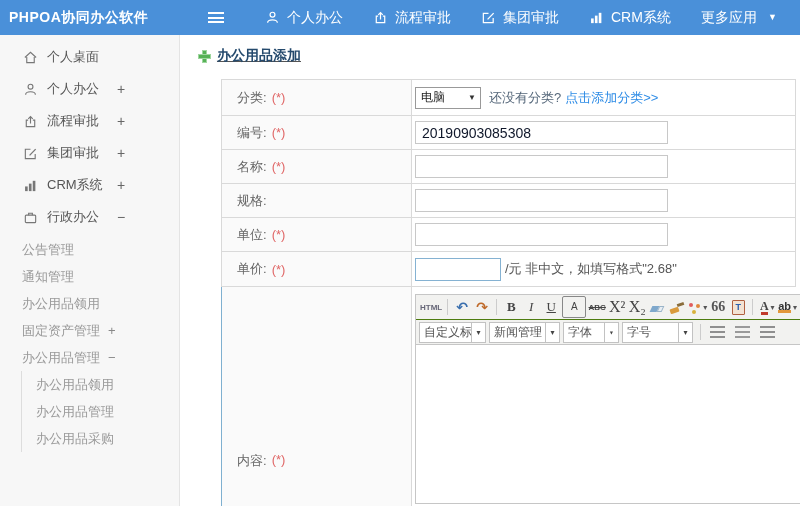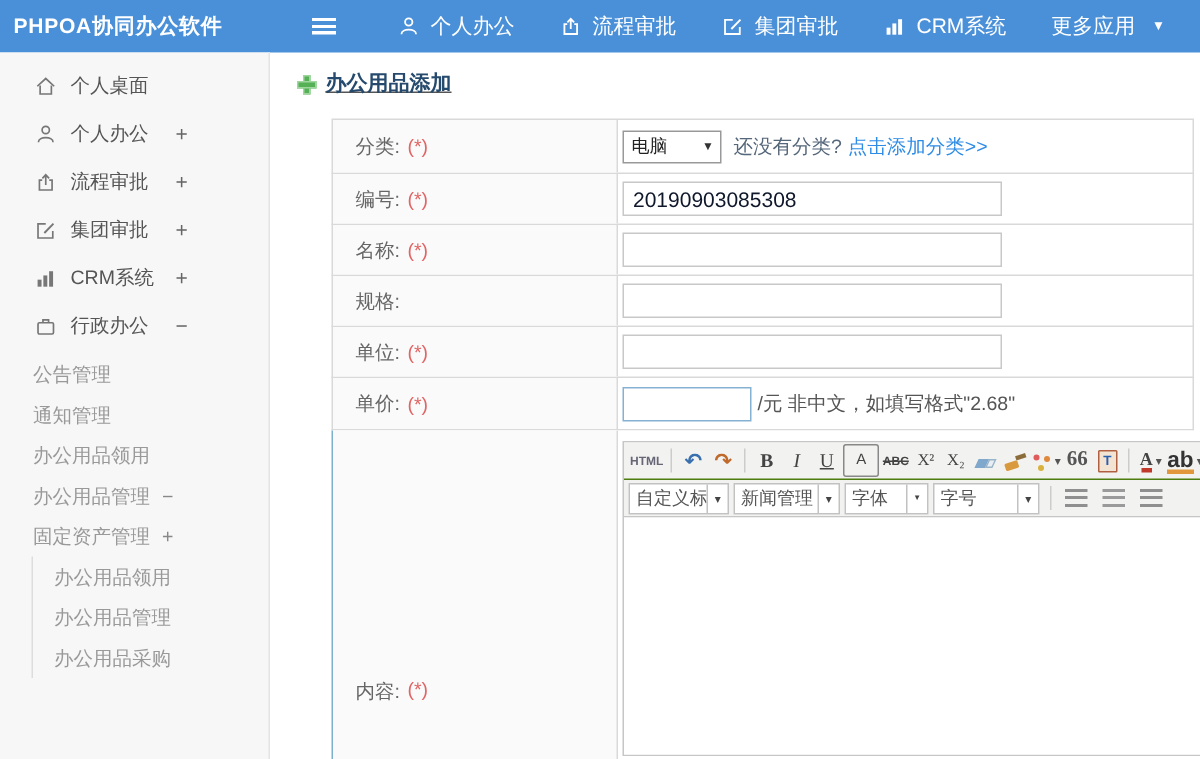--- a/index.html
+++ b/index.html
@@ -66,37 +66,37 @@
       margin:0 1px;border-radius:2px;color:#444;cursor:pointer;font-size:12px;white-space:nowrap;}
   .sep{width:1px;height:16px;background:#ccc;margin:0 4px;}
   .b-html{font-size:8px;font-weight:bold;color:#667;letter-spacing:0;}
   .b-undo{color:#3a6fae;font-size:14px;font-weight:bold;}
   .b-redo{color:#bf6a2a;font-size:14px;font-weight:bold;}
   .b-bold{font-family:"Liberation Serif","DejaVu Serif",serif;font-weight:bold;font-size:13px;}
   .b-italic{font-family:"Liberation Serif","DejaVu Serif",serif;font-style:italic;font-size:13px;}
   .b-under{font-family:"Liberation Serif","DejaVu Serif",serif;text-decoration:underline;font-size:13px;}
   .b-fontborder{font-size:10px;border:1px solid #888;padding:0 2px;line-height:12px;}
   .b-strike{font-size:8px;font-weight:bold;text-decoration:line-through;}
-  .b-supsub{font-size:11px;font-family:"Liberation Serif","DejaVu Serif",serif;}
+  .b-supsub{font-size:16px;font-family:"Liberation Serif","DejaVu Serif",serif;}
   .b-quote{font-family:"Liberation Serif","DejaVu Serif",serif;font-weight:bold;font-size:14px;color:#555;}
   .b-caret{font-size:8px;color:#555;margin-left:2px;}
   .eraser-icon{width:14px;height:13px;position:relative;}
   .eraser-icon::before{content:"";position:absolute;left:1px;top:5px;width:8px;height:6px;background:#7fa8cc;transform:skewX(-25deg);}
   .eraser-icon::after{content:"";position:absolute;left:8px;top:5px;width:5px;height:6px;background:#e8eef4;border:1px solid #9ab4c8;box-sizing:border-box;transform:skewX(-25deg);}
   .brush-icon{width:14px;height:13px;position:relative;}
   .brush-icon::before{content:"";position:absolute;left:0;top:7px;width:9px;height:5px;background:#d99a3d;border-radius:1px;transform:rotate(-18deg);}
   .brush-icon::after{content:"";position:absolute;right:0;top:2px;width:7px;height:3px;background:#8a6d3b;transform:rotate(-18deg);}
   .sparkle-icon{width:13px;height:13px;position:relative;}
   .sparkle-icon::before{content:"";position:absolute;width:4px;height:4px;border-radius:50%;background:#e05c5c;left:1px;top:2px;
       box-shadow:7px 1px 0 #e0883c,3px 7px 0 #d8b23c;}
   .paste-icon{width:11px;height:13px;border:1px solid #b06040;background:#f3e3d3;position:relative;border-radius:1px;}
   .paste-icon::after{content:"T";position:absolute;left:0;right:0;top:1px;text-align:center;font-size:9px;font-weight:bold;color:#2a5fae;}
   .b-fontcolor{position:relative;font-family:"Liberation Serif","DejaVu Serif",serif;font-size:12px;font-weight:bold;padding-bottom:2px;}
   .b-fontcolor::after{content:"";position:absolute;left:1px;right:1px;bottom:1px;height:3px;background:#c0392b;}
-  .b-highlight{position:relative;font-size:15px;font-weight:bold;color:#333;padding-bottom:2px;}
+  .b-highlight{position:relative;font-size:11px;font-weight:bold;color:#333;padding-bottom:2px;}
   .b-highlight::after{content:"";position:absolute;left:0;right:0;bottom:1px;height:3px;background:#e2973c;}
   .tselect{height:21px;box-sizing:border-box;border:1px solid #c2c2c2;background:#fff;display:inline-flex;align-items:center;
       font-size:12px;color:#555;margin-right:3px;cursor:pointer;}
   .tselect .lab{padding:0 4px;flex:1;white-space:nowrap;overflow:hidden;}
   .tselect .cbox{width:13px;align-self:stretch;border-left:1px solid #c2c2c2;display:flex;align-items:center;justify-content:center;font-size:8px;color:#444;}
   .w1{width:67px;}.w2{width:71px;}.w3{width:56px;font-family:Liberation Mono, monospace;}.w4{width:71px;}
   .align-icon{width:15px;height:12px;display:inline-block;margin:0 5px;cursor:pointer;
       background:repeating-linear-gradient(to bottom,#8f8f8f 0 2px,transparent 2px 5px);}
   .align-icon.c{background:repeating-linear-gradient(to bottom,#9a9a9a 0 2px,transparent 2px 5px);}
   .editor-body{height:158px;background:#fff;}
@@ -212,22 +212,22 @@
         </svg>
       </span>
     <span>行政办公</span>
     <span class="exp-top">−</span>
   </div>
 
   <div class="side-sub">
     <div class="side-sub-item"><span>公告管理</span></div>
     <div class="side-sub-item"><span>通知管理</span></div>
     <div class="side-sub-item"><span>办公用品领用</span></div>
+    <div class="side-sub-item"><span>固定资产管理</span><span class="exp">+</span></div>
     <div class="side-sub-item"><span>办公用品管理</span><span class="exp">−</span></div>
-    <div class="side-sub-item"><span>固定资产管理</span><span class="exp">+</span></div>
     <div class="side-nested">
       <div class="side-sub-item"><span>办公用品领用</span></div>
       <div class="side-sub-item"><span>办公用品管理</span></div>
       <div class="side-sub-item"><span>办公用品采购</span></div>
     </div>
   </div>
 </div>
 
 <div class="main">
   <div class="page-title">

